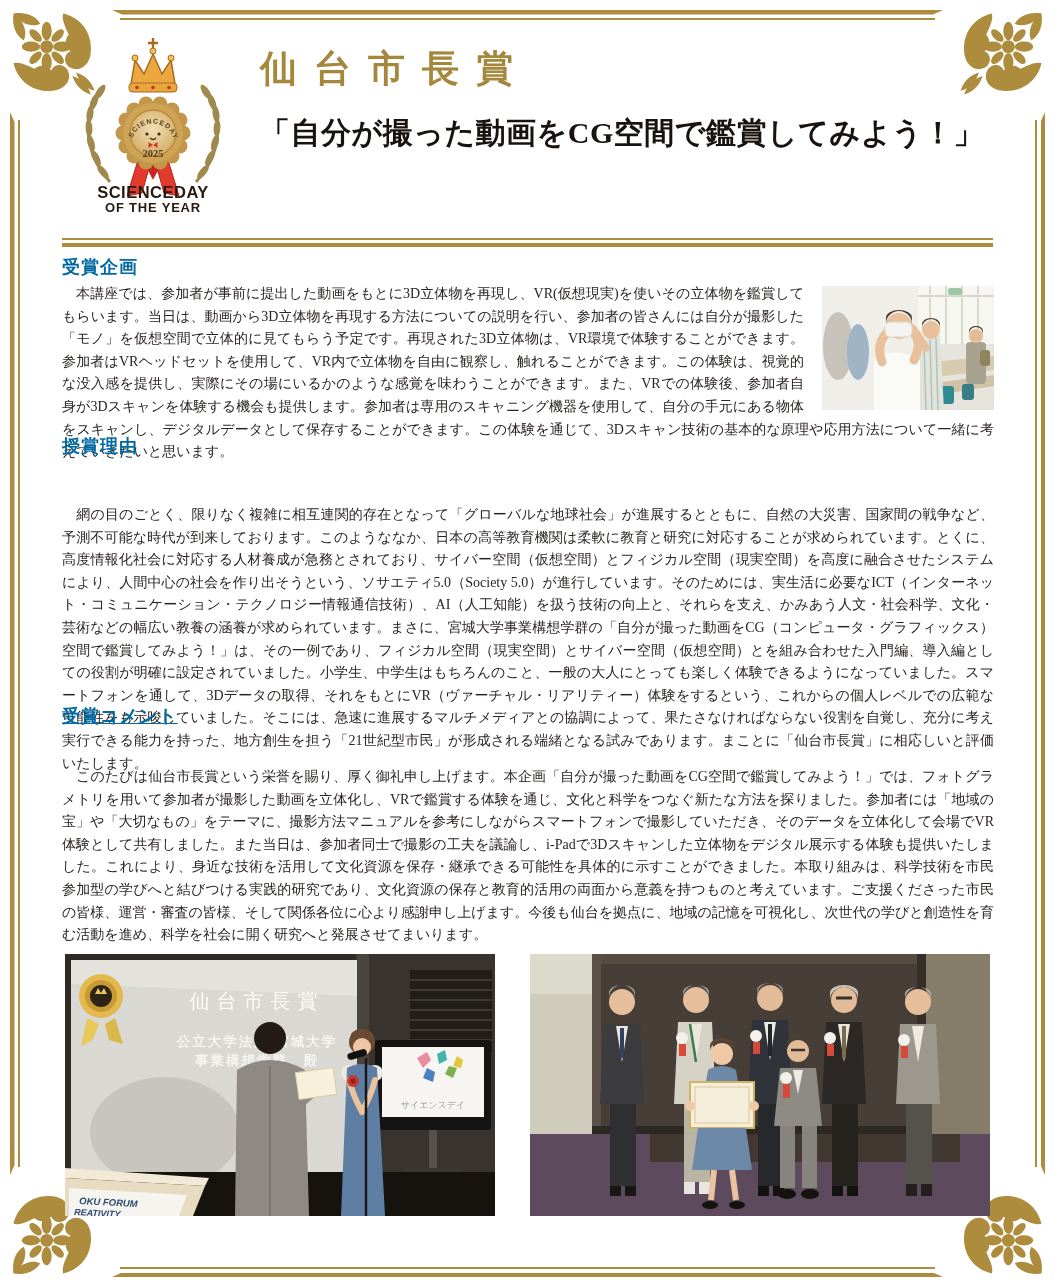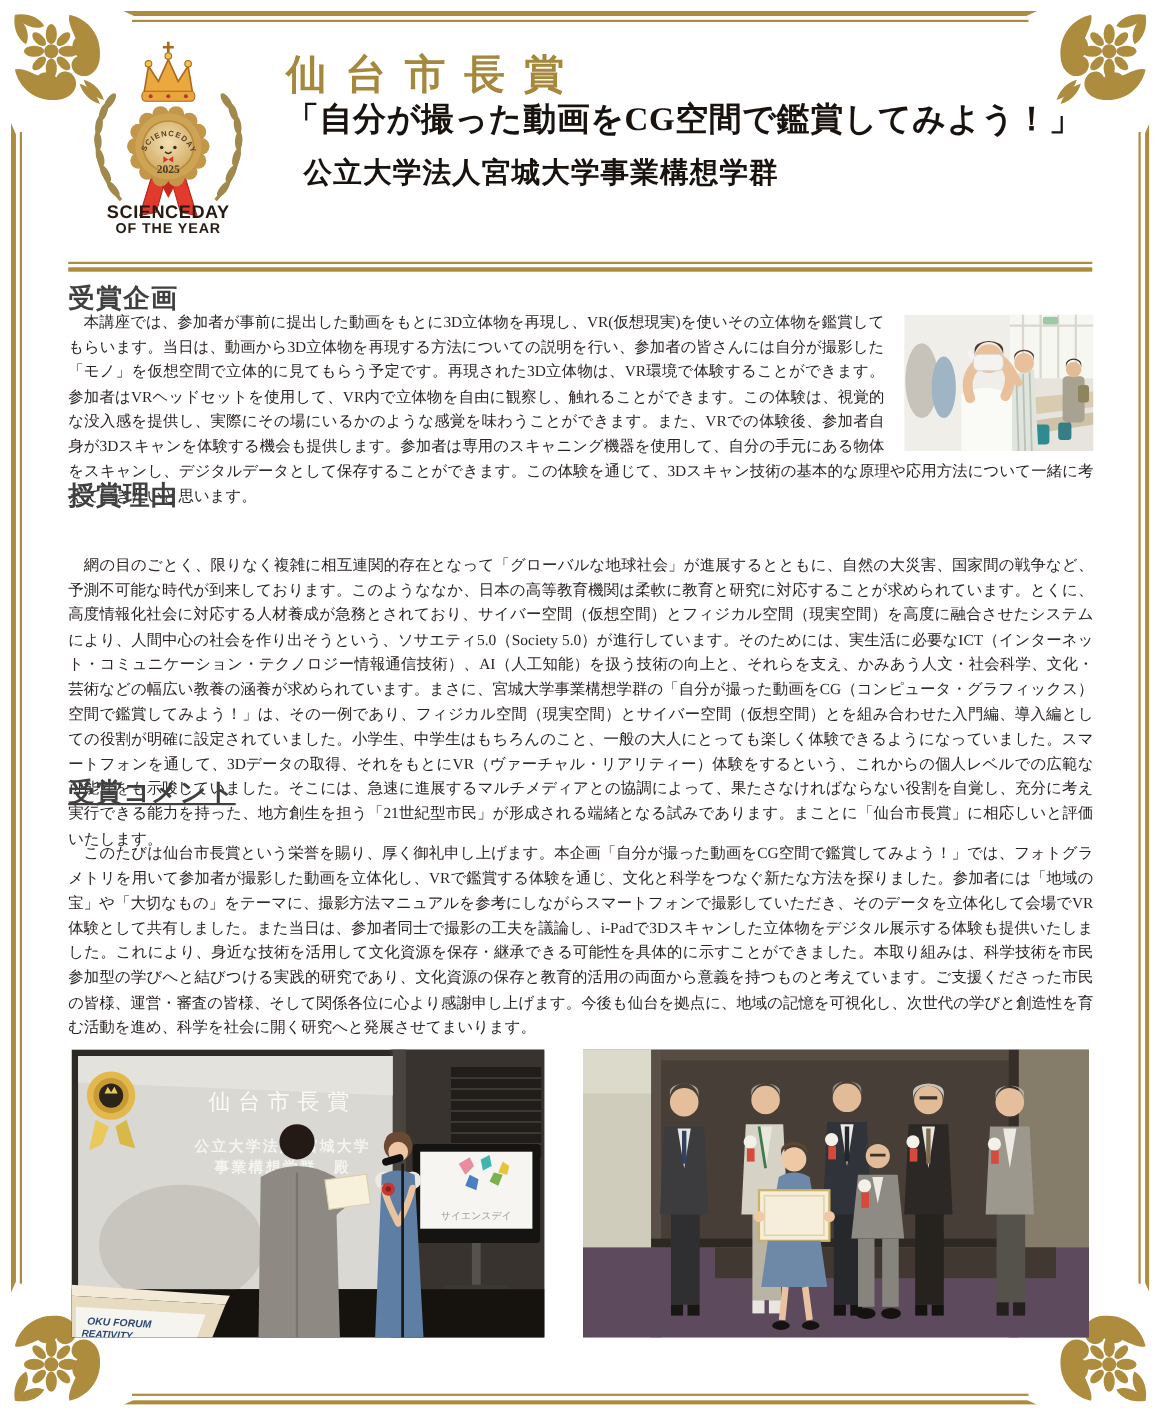--- a/index.html
+++ b/index.html
@@ -31,32 +31,32 @@
   .corner.bl{bottom:8px;left:8px;transform:scaleY(-1);}
   .corner.br{bottom:8px;right:8px;transform:scale(-1,-1);}
   
   .logo{position:absolute;left:70px;top:36px;width:166px;height:178px;}
   .title-block{position:absolute;left:260px;top:50px;width:740px;}
   .award-title{
     font-size:37px;font-weight:600;color:#a5883c;letter-spacing:17px;
     font-family:"Liberation Serif","DejaVu Serif",serif;line-height:1;
   }
   .project-title{
-    margin-top:4px;font-size:30px;font-weight:bold;color:#191310;letter-spacing:.5px;line-height:1.2;
+    margin-top:28px;font-size:30px;font-weight:bold;color:#191310;letter-spacing:.5px;line-height:1.2;
   }
   .winner{
     margin-top:12px;font-size:26px;font-weight:bold;color:#191310;padding-left:16px;letter-spacing:1px;
   }
   .divider{position:absolute;left:62px;top:238px;width:931px;}
   .divider .thin{height:1.5px;background:#ad8c3e;}
   .divider .thick{height:4px;background:#ad8c3e;margin-top:3px;}
   
   .sec-head{
     position:absolute;left:62px;font-family:"Liberation Sans","DejaVu Sans",sans-serif;
-    font-size:24px;font-weight:bold;color:#404040;letter-spacing:1px;
+    font-size:18px;font-weight:bold;color:#0369a1;letter-spacing:1px;
   }
   .sec-body{
     position:absolute;left:62px;width:932px;font-size:14px;line-height:22.6px;
     text-align:justify;color:#2b2423;
   }
   .vr-photo{float:right;width:172px;height:124px;margin:3px 0 8px 18px;}
   .photo{position:absolute;top:954px;height:262px;}
   .photo.left{left:65px;width:430px;}
   .photo.right{left:530px;width:460px;}
   .photo svg{display:block;width:100%;height:100%;}
@@ -189,21 +189,20 @@
       </g>
       <text x="83" y="121" text-anchor="middle" font-family="Liberation Serif, DejaVu Serif, serif" font-size="10.5" font-weight="bold" fill="#4e3a1e">2025</text>
     </g>
     <text x="83" y="162" text-anchor="middle" font-family="Liberation Sans, DejaVu Sans, sans-serif" font-size="16.5" font-weight="bold" fill="#261b12" letter-spacing="0.5">SCIENCEDAY</text>
     <text x="83" y="176" text-anchor="middle" font-family="Liberation Sans, DejaVu Sans, sans-serif" font-size="13" font-weight="bold" fill="#261b12" letter-spacing="0.8">OF THE YEAR</text>
   </svg>
 
   <div class="title-block">
     <div class="award-title">仙台市長賞</div>
     <div class="project-title">「自分が撮った動画をCG空間で鑑賞してみよう！」</div>
-    <div class="winner">公立大学法人宮城大学事業構想学群</div>
   </div>
 
   <div class="divider">
       <div class="thin"></div>
       <div class="thick"></div>
     </div>
 
   <div class="sec-head" style="top:255px;">受賞企画</div>
   <div class="sec-body" style="top:283px;height:172px;">
     <svg class="vr-photo" viewBox="0 0 172 124" preserveAspectRatio="none">

